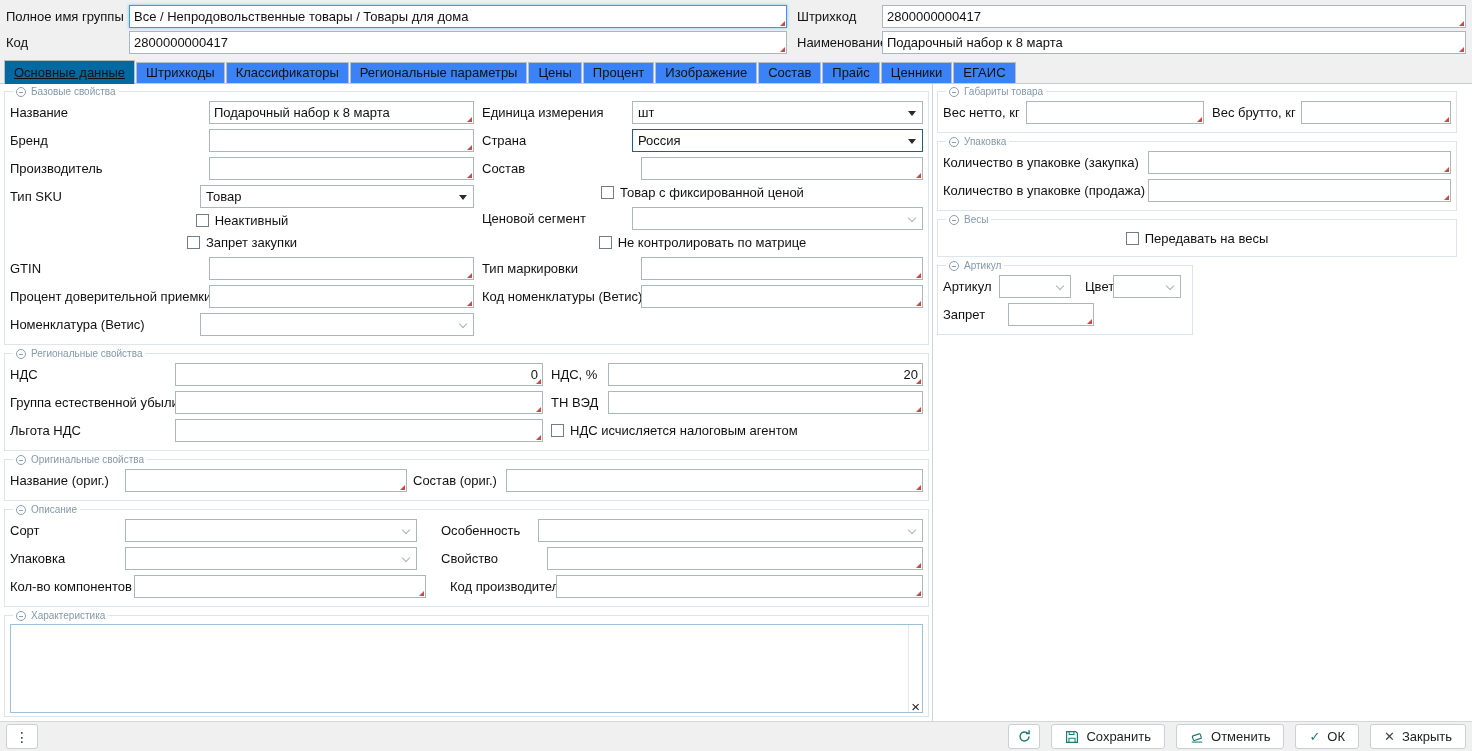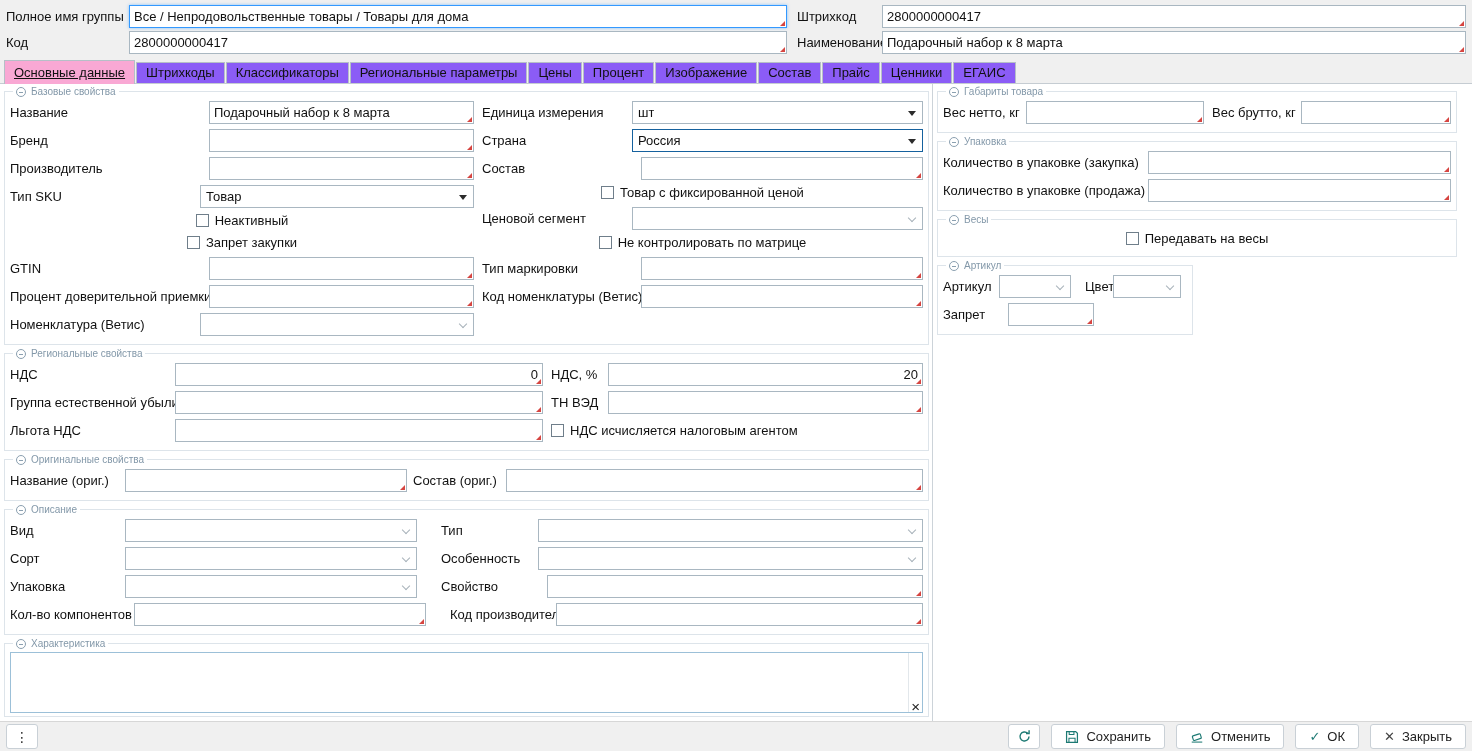--- a/index.html
+++ b/index.html
@@ -24,22 +24,22 @@
 
   
   .combo{position:relative;height:23px;background:#fff;border:1px solid #a9b7c1;display:flex;align-items:center;padding:0 20px 0 5px;}
   .combo .cv{white-space:nowrap;overflow:hidden;}
   .combo.focus{border:1px solid #15619e;}
   .arr-tri{position:absolute;right:6px;top:9px;width:0;height:0;border-left:4px solid transparent;border-right:4px solid transparent;border-top:5px solid #2b2b2b;}
   .arr-chev{position:absolute;right:7px;top:7px;width:6px;height:6px;border-right:1.5px solid #a8b2ba;border-bottom:1.5px solid #a8b2ba;transform:rotate(45deg);}
 
   
   .tabs{display:flex;align-items:flex-end;height:24px;padding:0 4px;border-bottom:1px solid #c5ccd2;background:#f0f0f0;flex:none;}
-  .tab{flex:none;border:1px solid #b6bfc7;border-bottom:none;background:#8b5cf6;padding:2px 9px;margin-right:1px;height:21px;white-space:nowrap;cursor:default;}
-  .tab.active{background:#f9a8d4;height:24px;padding-top:4px;text-decoration:underline;margin-bottom:-1px;}
+  .tab{flex:none;border:1px solid #b6bfc7;border-bottom:none;background:#3b82f6;padding:2px 9px;margin-right:1px;height:21px;white-space:nowrap;cursor:default;}
+  .tab.active{background:#0369a1;height:24px;padding-top:4px;text-decoration:underline;margin-bottom:-1px;}
 
   
   .content{flex:1;display:flex;background:#fff;min-height:0;}
   .left{width:933px;flex:none;border-right:1px solid #ccd3d9;padding:2px 3px 2px 4px;display:flex;flex-direction:column;min-height:0;}
   .rightp{flex:1;padding:2px 15px 2px 4px;min-width:0;}
   fieldset.group{border:1px solid #dde4ea;margin-bottom:3px;padding:1px 5px 3px;min-width:0;}
   fieldset.flexfill{flex:1;display:flex;flex-direction:column;margin-bottom:2px;min-height:0;}
   legend.gl{display:flex;align-items:center;gap:5px;color:#8398a9;font-size:10px;padding:0 3px;margin-left:3px;}
   .collapse{width:10px;height:10px;border:1px solid #8ba0b0;border-radius:50%;position:relative;flex:none;}
   .collapse::after{content:"";position:absolute;left:2px;right:2px;top:4px;border-top:1px solid #8ba0b0;}
@@ -283,32 +283,20 @@
             <input value="" style="">
           </span>
       </div>
     </fieldset>
 
     <fieldset class="group">
       <legend class="gl">
         <span class="collapse"></span>
         <span>Описание</span>
       </legend>
-      <div class="row">
-        <span class="lab lw115">Вид</span>
-        <span class="combo w292">
-            <span class="cv"></span>
-            <span class="arr-chev"></span>
-          </span>
-        <span class="lab lw121">Тип</span>
-        <span class="combo grow">
-            <span class="cv"></span>
-            <span class="arr-chev"></span>
-          </span>
-      </div>
       <div class="row">
         <span class="lab lw115">Сорт</span>
         <span class="combo w292">
             <span class="cv"></span>
             <span class="arr-chev"></span>
           </span>
         <span class="lab lw121">Особенность</span>
         <span class="combo grow">
             <span class="cv"></span>
             <span class="arr-chev"></span>

